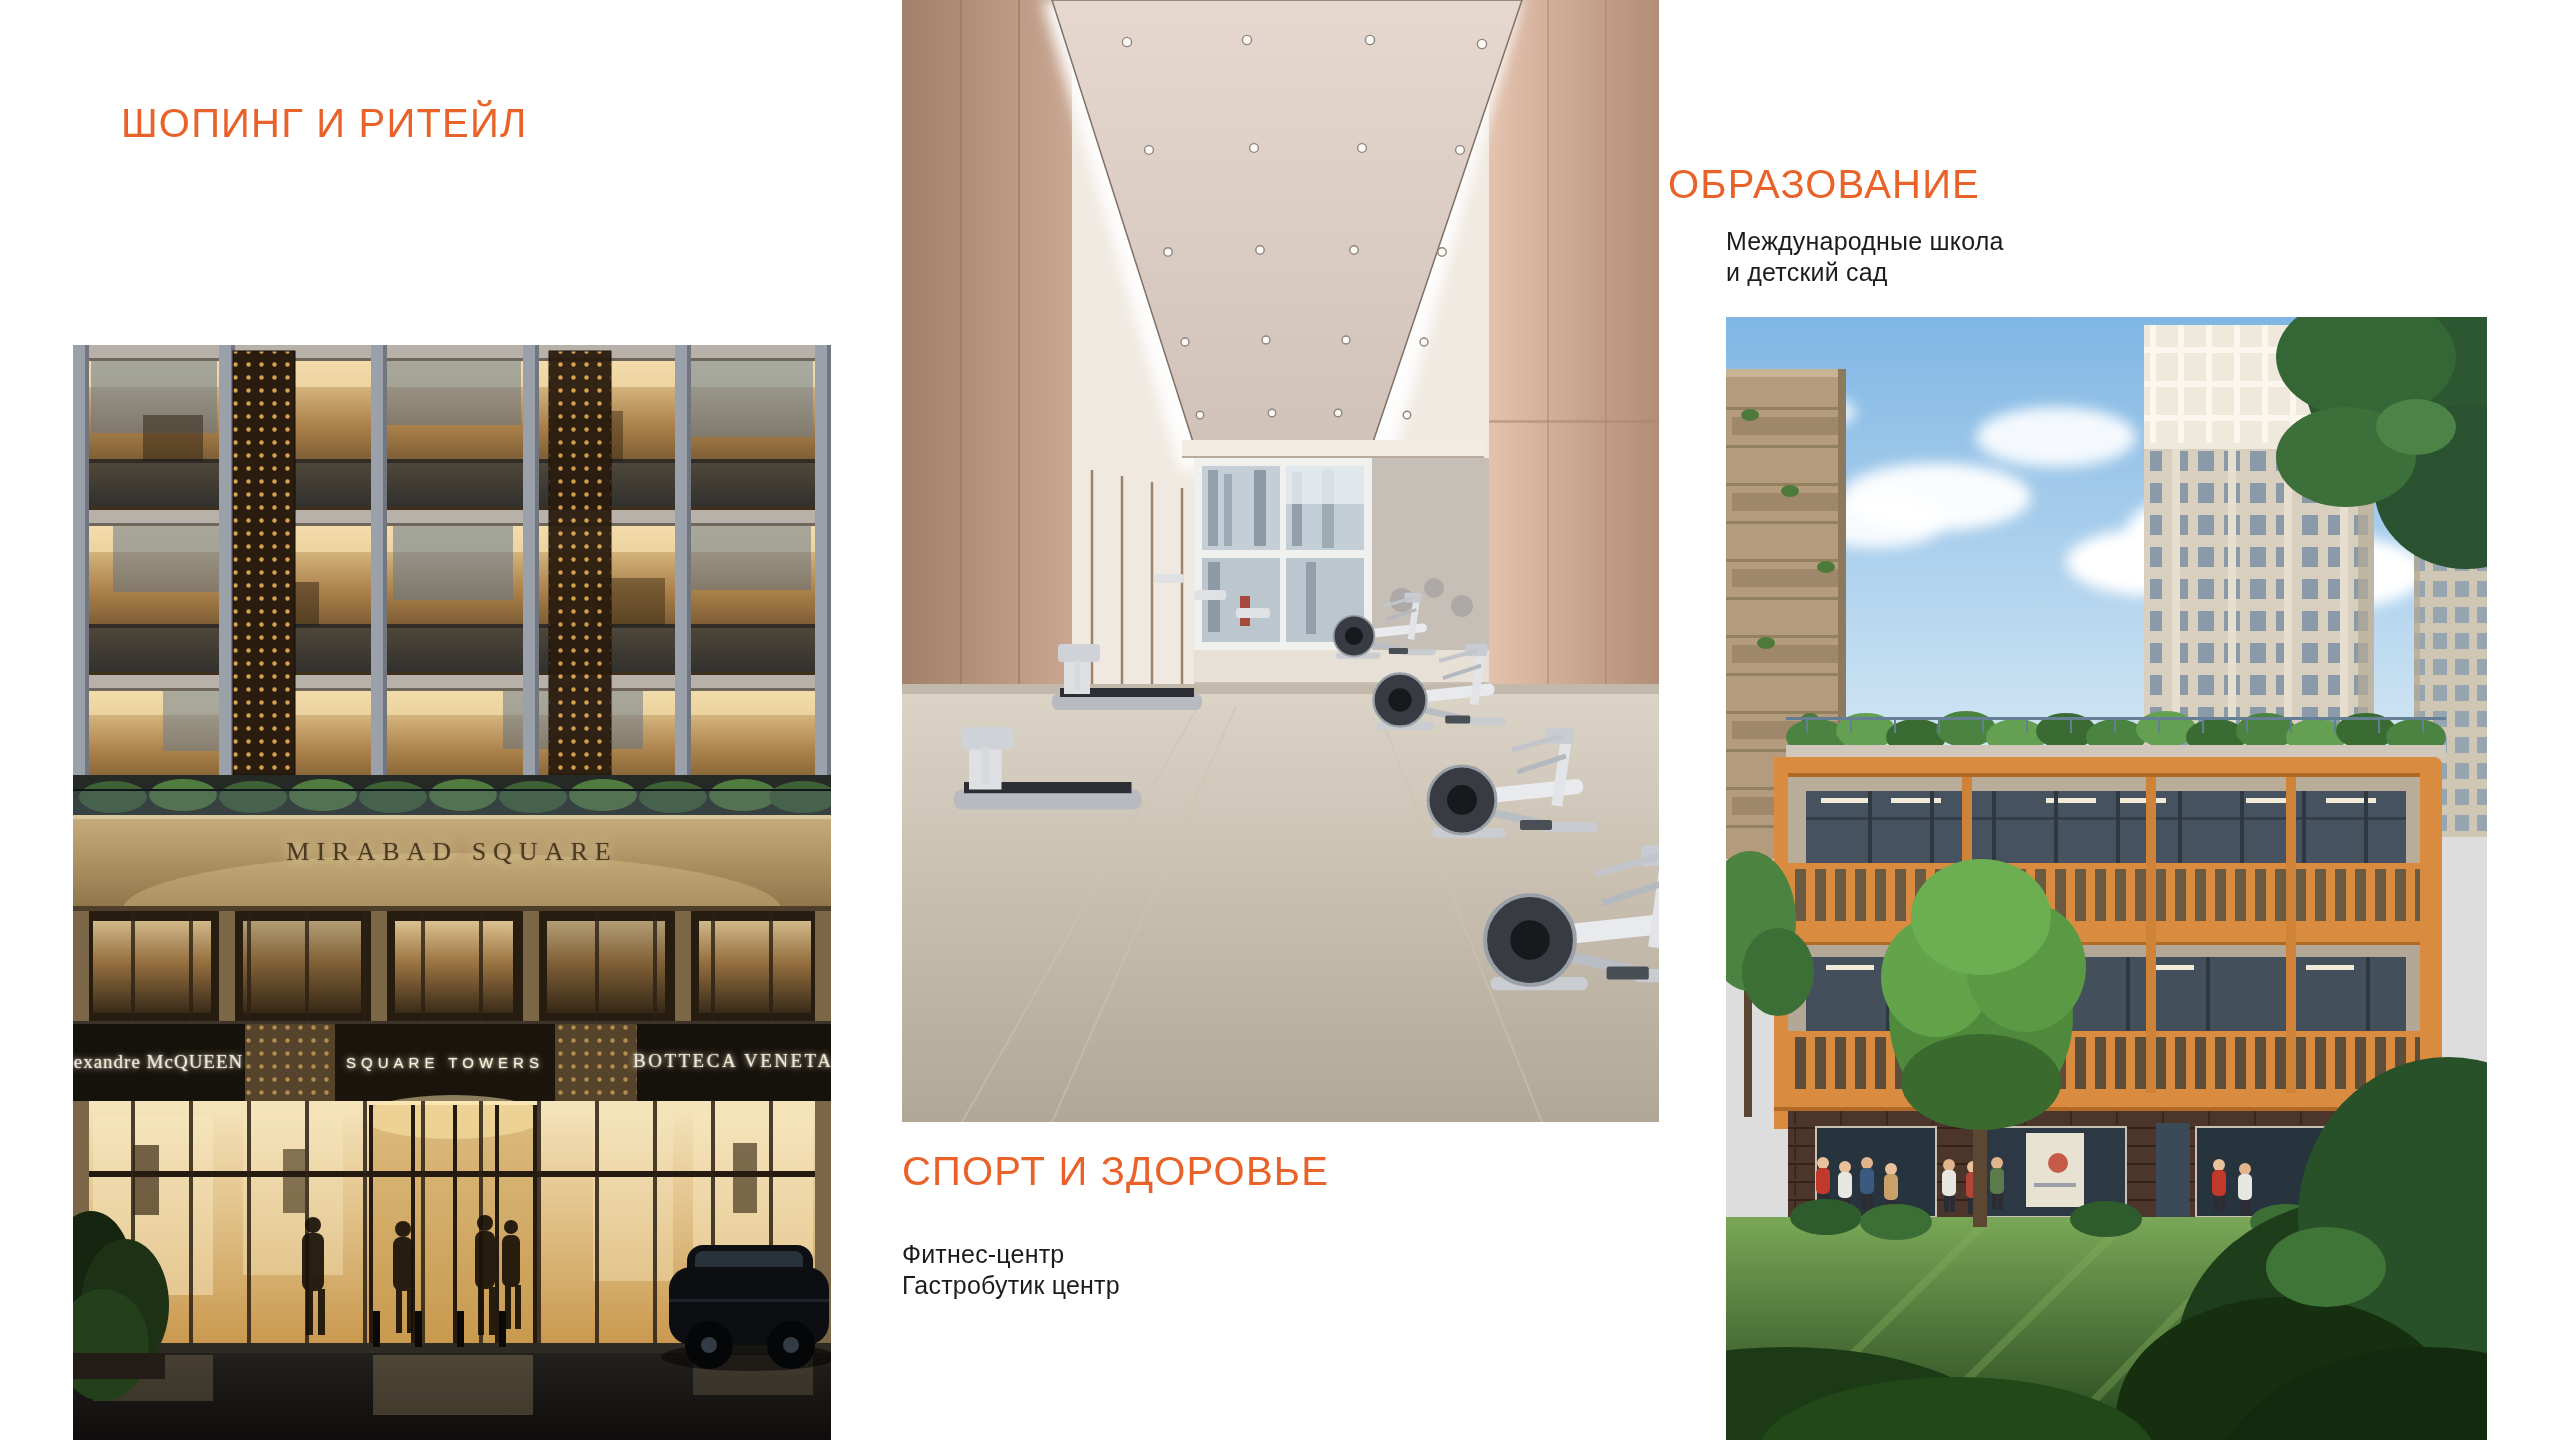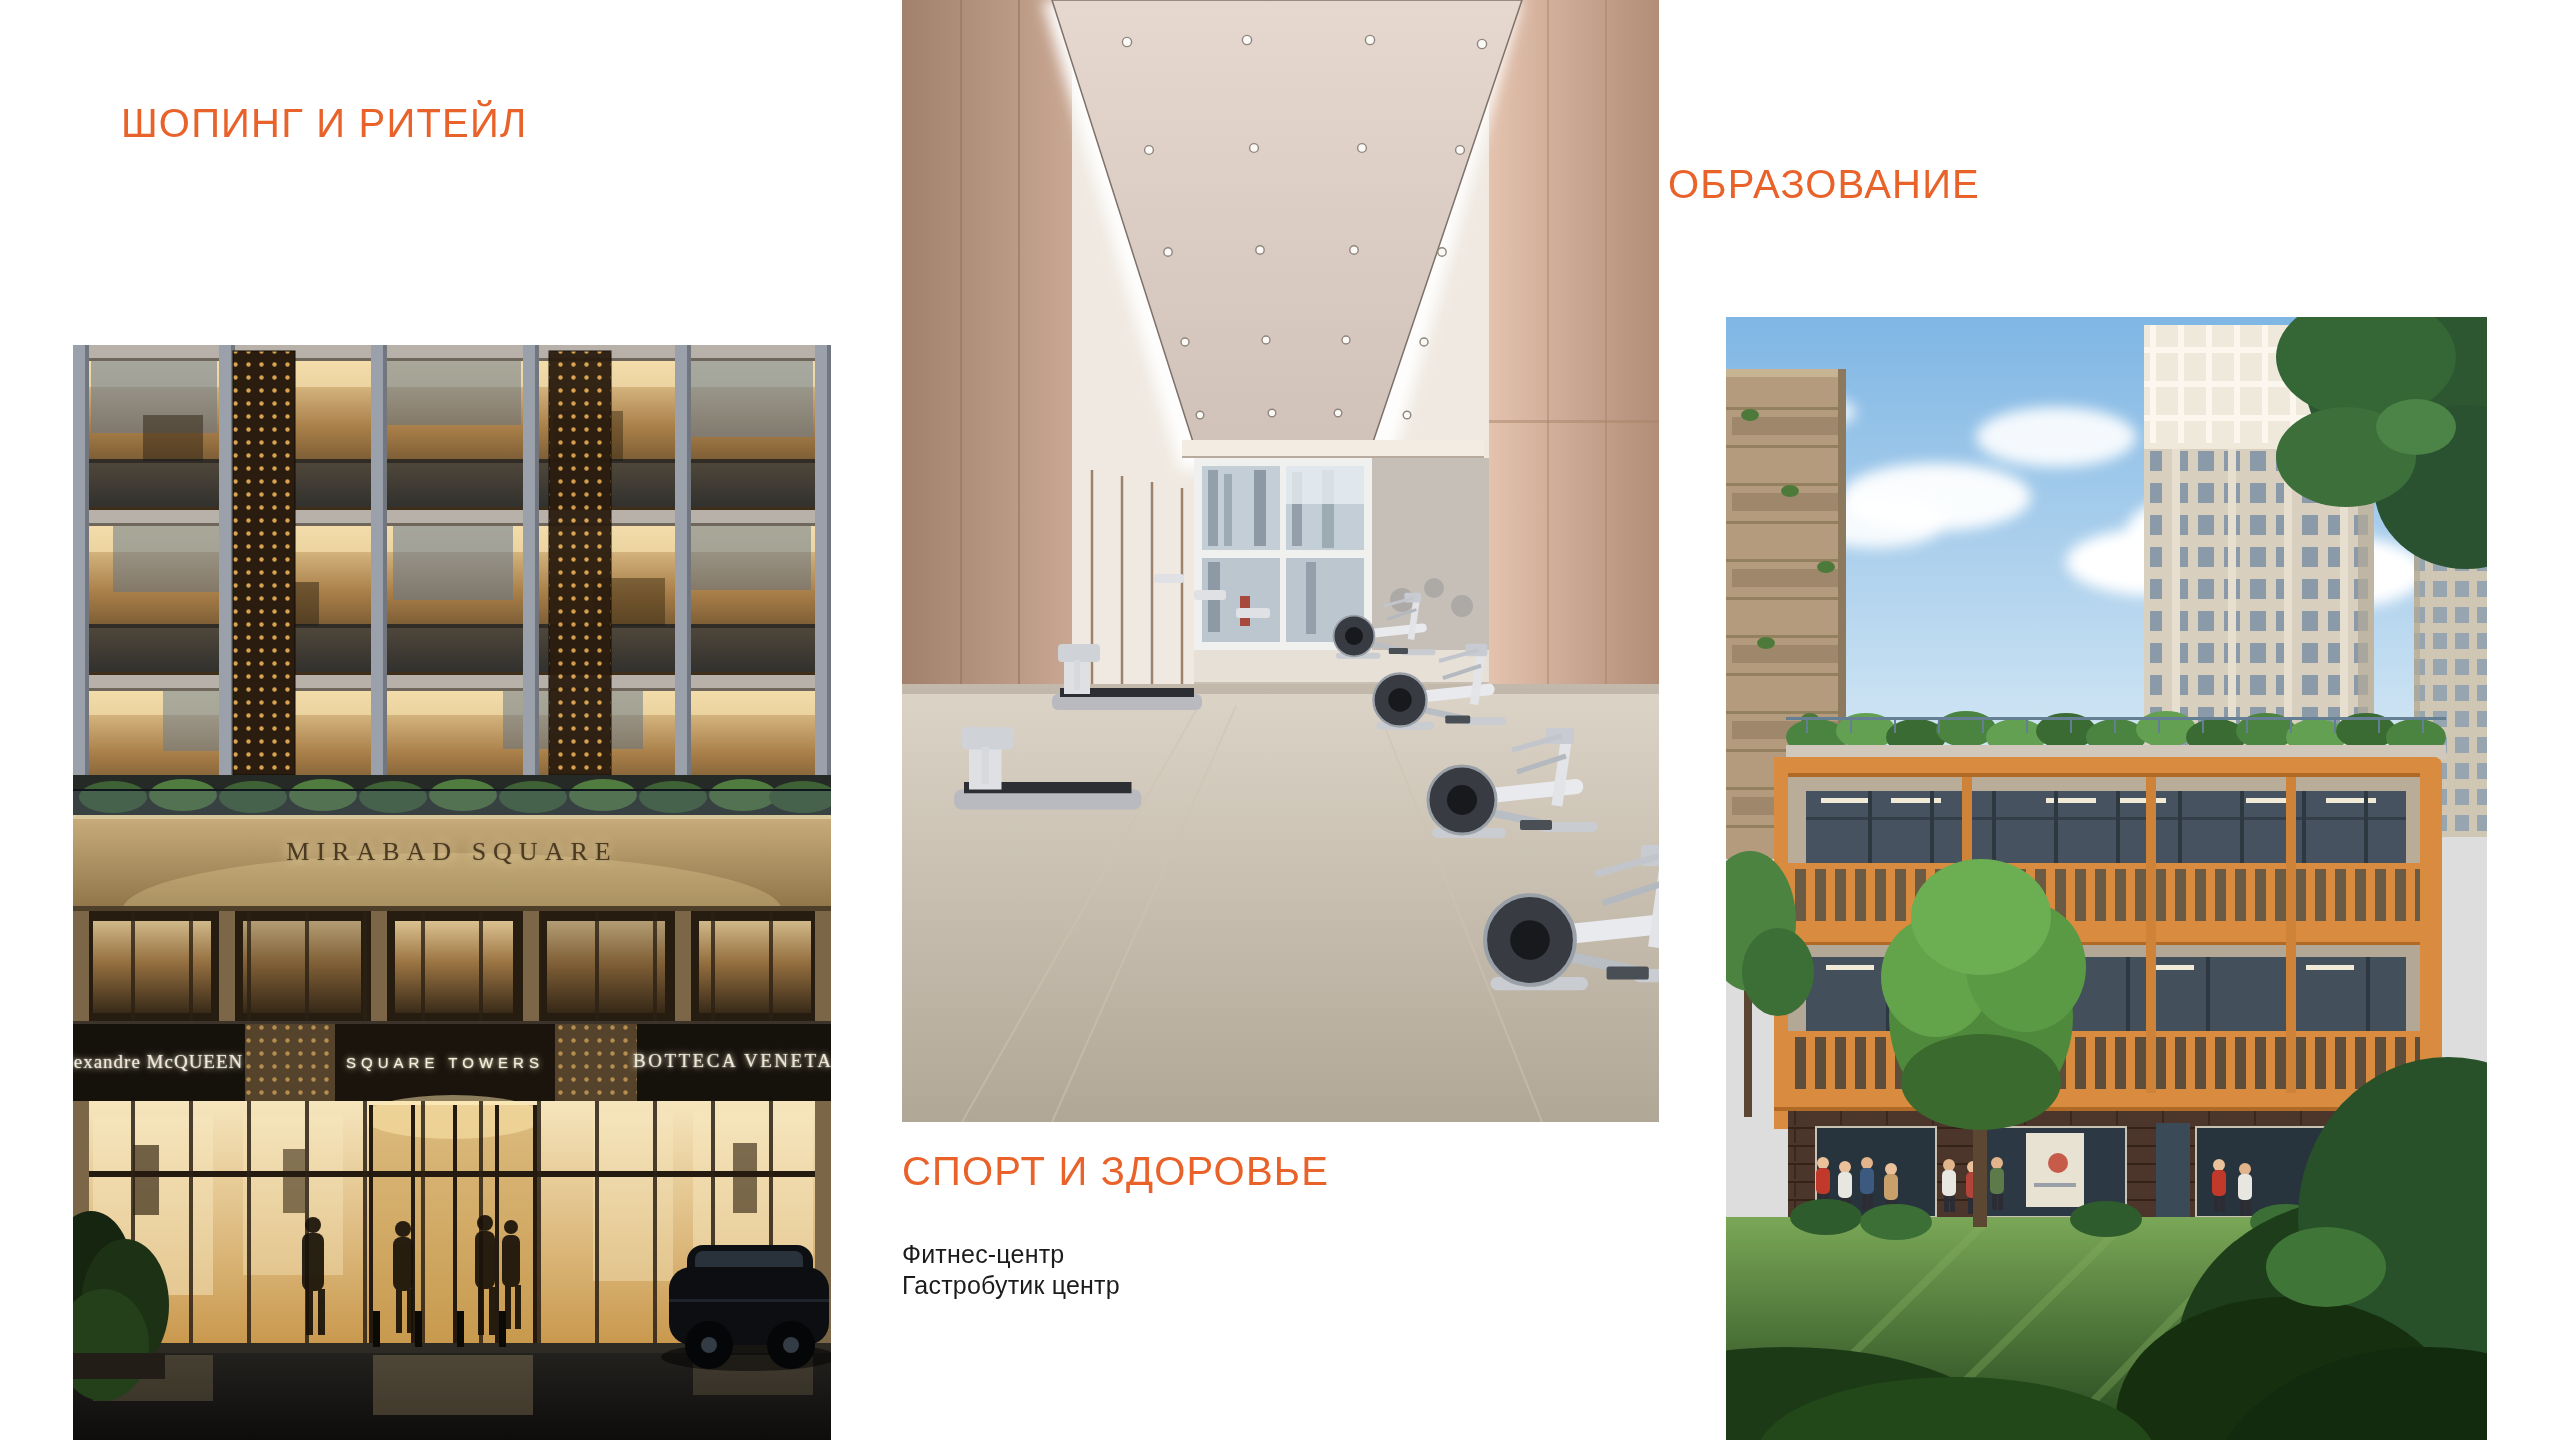--- a/index.html
+++ b/index.html
@@ -433,20 +433,24 @@
 
   <h2 class="section-title" id="title-sport">СПОРТ И ЗДОРОВЬЕ</h2>
 
   <ul class="feature-list" id="list-sport">
     <li>Фитнес-центр</li>
     <li>Гастробутик центр</li>
   </ul>
 
   <h2 class="section-title" id="title-education">ОБРАЗОВАНИЕ</h2>
 
+  <ul class="feature-list" id="list-education">
+    <li>Международные школа</li>
+    <li>и детский сад</li>
+  </ul>
 
   <figure class="photo" id="photo-education">
     <svg viewBox="0 0 761 1123" preserveAspectRatio="none">
       <defs>
         <linearGradient id="gSky" x1="0" y1="0" x2="0" y2="1">
           <stop offset="0" stop-color="#7fb6e4"></stop>
             <stop offset="1" stop-color="#d7e9f5"></stop>
         </linearGradient>
         <linearGradient id="gGrass" x1="0" y1="0" x2="0" y2="1">
           <stop offset="0" stop-color="#7aa757"></stop>

